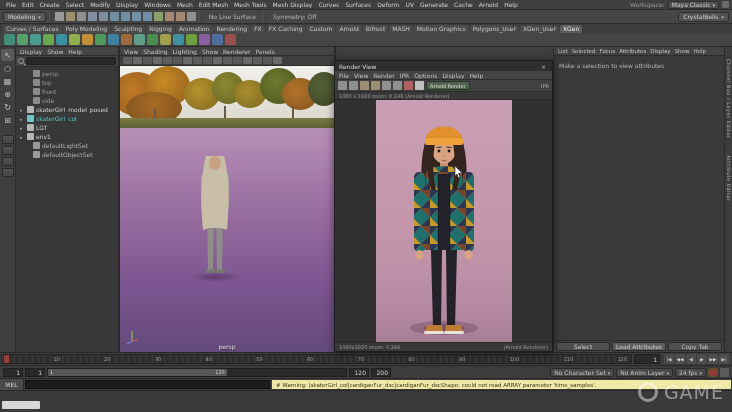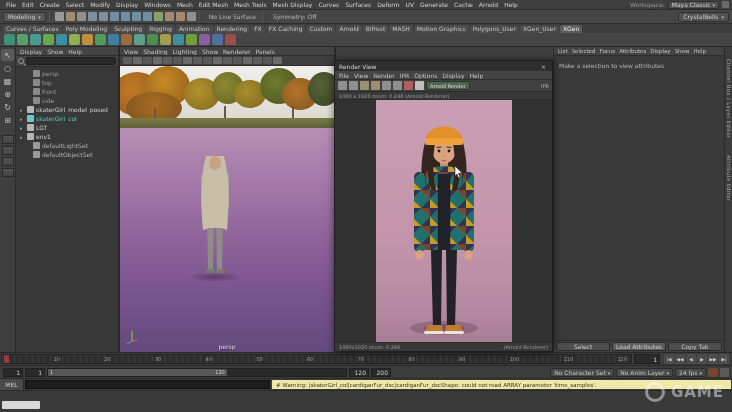--- a/index.html
+++ b/index.html
@@ -124,21 +124,21 @@
   .cmd-row{height:12px;display:flex;align-items:stretch;background:#3c3c3c;border-top:1px solid #282828;}
   .mel-label{width:24px;display:flex;align-items:center;justify-content:center;background:#4a4a4a;color:#cfcfcf;border-right:1px solid #2c2c2c;}
   .mel-input{width:245px;margin:1px;background:#1d1d1d;border:1px solid #111;color:#ddd;font-size:6px;font-family:"DejaVu Sans Mono",monospace;}
   .cmd-warning{flex:1;margin:1px;background:var(--warning,#efe8a6);color:#3a3520;display:flex;align-items:center;padding:0 4px;font-size:5.5px;overflow:hidden;}
   .help-line{height:22px;background:#3a3a3a;border-top:1px solid #282828;position:relative;padding:2px 4px;color:var(--text_dim,#9a9a9a);}
   .help-chip{position:absolute;left:2px;bottom:3px;width:38px;height:8px;background:#d8d8d8;border-radius:1px;}
 
   
   .watermark{position:absolute;right:8px;bottom:10px;display:flex;align-items:center;gap:6px;opacity:.45;color:#fff;z-index:60;pointer-events:none;}
   .wm-ring{width:20px;height:20px;border:3px solid #fff;border-radius:50%;}
-  .wm-text{font-weight:bold;font-size:15px;line-height:13px;letter-spacing:1px;}
+  .wm-text{font-weight:normal;font-size:19px;line-height:13px;letter-spacing:1px;}
 </style>
 </head>
 <body>
 
 <div class="app">
 
   <div class="menubar">
     <div class="menu-items">
         <span class="menu-item">File</span>
         <span class="menu-item">Edit</span>

